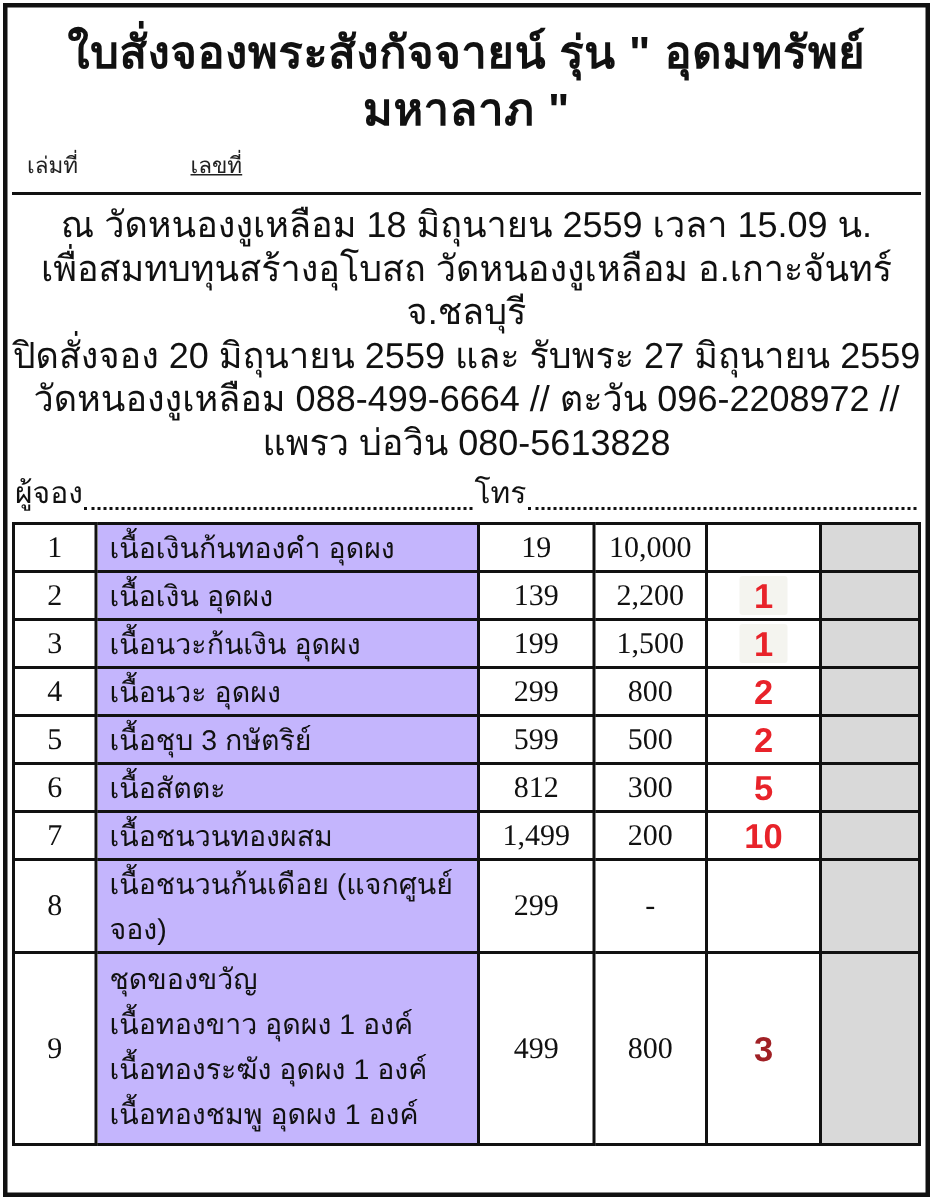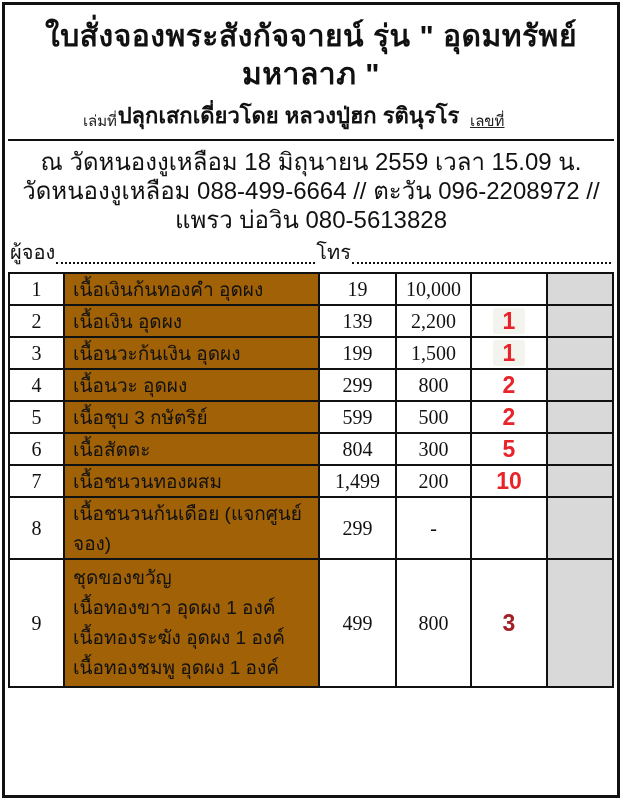--- a/index.html
+++ b/index.html
@@ -6,61 +6,62 @@
   html,body { width:622px; height:800px; background:#fff; font-family:"Liberation Sans", sans-serif; color:#111; }
   .page {
     position:absolute; left:2px; top:2px; width:618px; height:796px;
     border:3px solid #111; background:#fff; padding:0 3px;
   }
   
   .header-box { border-bottom:2px solid #111; padding:12px 4px 2px 4px; }
   .title { text-align:center; font-weight:bold; font-size:30px; line-height:1.25; letter-spacing:0.5px; }
   .sub-row { display:flex; align-items:flex-end; margin-top:6px; padding-bottom:4px; }
   .small-label { font-size:15px; color:#222; }
-  .vol { width:105px; text-align:right; padding-left:6px; }
+  .vol { width:105px; text-align:left; padding-left:6px; }
   .num { width:150px; text-align:left; padding-left:10px;text-decoration:underline; }
   .subtitle { flex:1; text-align:center; font-weight:bold; font-size:22px; }
   
   .info { padding-top:6px; }
   .info-line { text-align:center; font-size:24px; line-height:29px; }
   
   .dotline { display:flex; align-items:flex-end; font-size:20px; padding:2px 2px 4px 2px; }
   .dots { flex:1; border-bottom:2px dotted #111; margin:0 1px 4px 1px; height:1px; }
   
   table { width:100%; border-collapse:collapse; table-layout:fixed; }
   col.c-no { width:55px; } col.c-item { width:255px; } col.c-made { width:77px; }
   col.c-price { width:75px; } col.c-qty { width:76px; }
   th, td { border:2px solid #111; overflow:hidden; }
   th { background:#7f7f7f; color:#fff; font-weight:bold; font-size:20px; height:33px; }
   td { height:32px; font-size:20px; }
   td.no, td.made, td.price { font-family:"Liberation Serif", serif; text-align:center; }
-  td.item { background:#a16207; padding-left:8px; font-size:19px; }
+  td.item { background:#c4b5fd; padding-left:8px; font-size:19px; }
   td.qty { text-align:center; font-weight:bold; font-size:23px; color:var(--red,#e8232a); }
   td.qty.dark { color:var(--darkred,#a02025); }
   td.qty .patch { background:#f4f4ef; padding:0 10px; border-radius:2px; }
   td.total { background:#d9d9d9; }
   tr.big td { height:128px; }
   td.item .line { line-height:30px; }
 </style>
 </head>
 <body>
 
 <div class="page">
 
   <div class="header-box">
     <div class="title">ใบสั่งจองพระสังกัจจายน์ รุ่น " อุดมทรัพย์มหาลาภ "</div>
     <div class="sub-row">
       <div class="small-label vol">เล่มที่</div>
-      <div class="subtitle">ปลุกเสกเดี่ยวโดย หลวงปู่ฮก รตินุรโร</div>
       <div class="small-label num">เลขที่</div>
     </div>
   </div>
 
   <div class="info">
     <div class="info-line">ณ วัดหนองงูเหลือม 18 มิถุนายน 2559 เวลา 15.09 น.</div>
+    <div class="info-line">เพื่อสมทบทุนสร้างอุโบสถ วัดหนองงูเหลือม อ.เกาะจันทร์ จ.ชลบุรี</div>
+    <div class="info-line">ปิดสั่งจอง 20 มิถุนายน 2559 และ รับพระ 27 มิถุนายน 2559</div>
     <div class="info-line">วัดหนองงูเหลือม 088-499-6664 // ตะวัน 096-2208972 // แพรว บ่อวิน 080-5613828</div>
   </div>
 
   <div class="dotline">
     <span>ผู้จอง</span>
     <span class="dots"></span>
     <span>โทร</span>
     <span class="dots"></span>
   </div>
 
@@ -110,21 +111,21 @@
       <td class="no">5</td>
       <td class="item">เนื้อชุบ 3 กษัตริย์</td>
       <td class="made">599</td>
       <td class="price">500</td>
       <td class="qty">2</td>
       <td class="total"></td>
     </tr>
     <tr>
       <td class="no">6</td>
       <td class="item">เนื้อสัตตะ</td>
-      <td class="made">804</td>
+      <td class="made">812</td>
       <td class="price">300</td>
       <td class="qty">5</td>
       <td class="total"></td>
     </tr>
     <tr>
       <td class="no">7</td>
       <td class="item">เนื้อชนวนทองผสม</td>
       <td class="made">1,499</td>
       <td class="price">200</td>
       <td class="qty">10</td>

